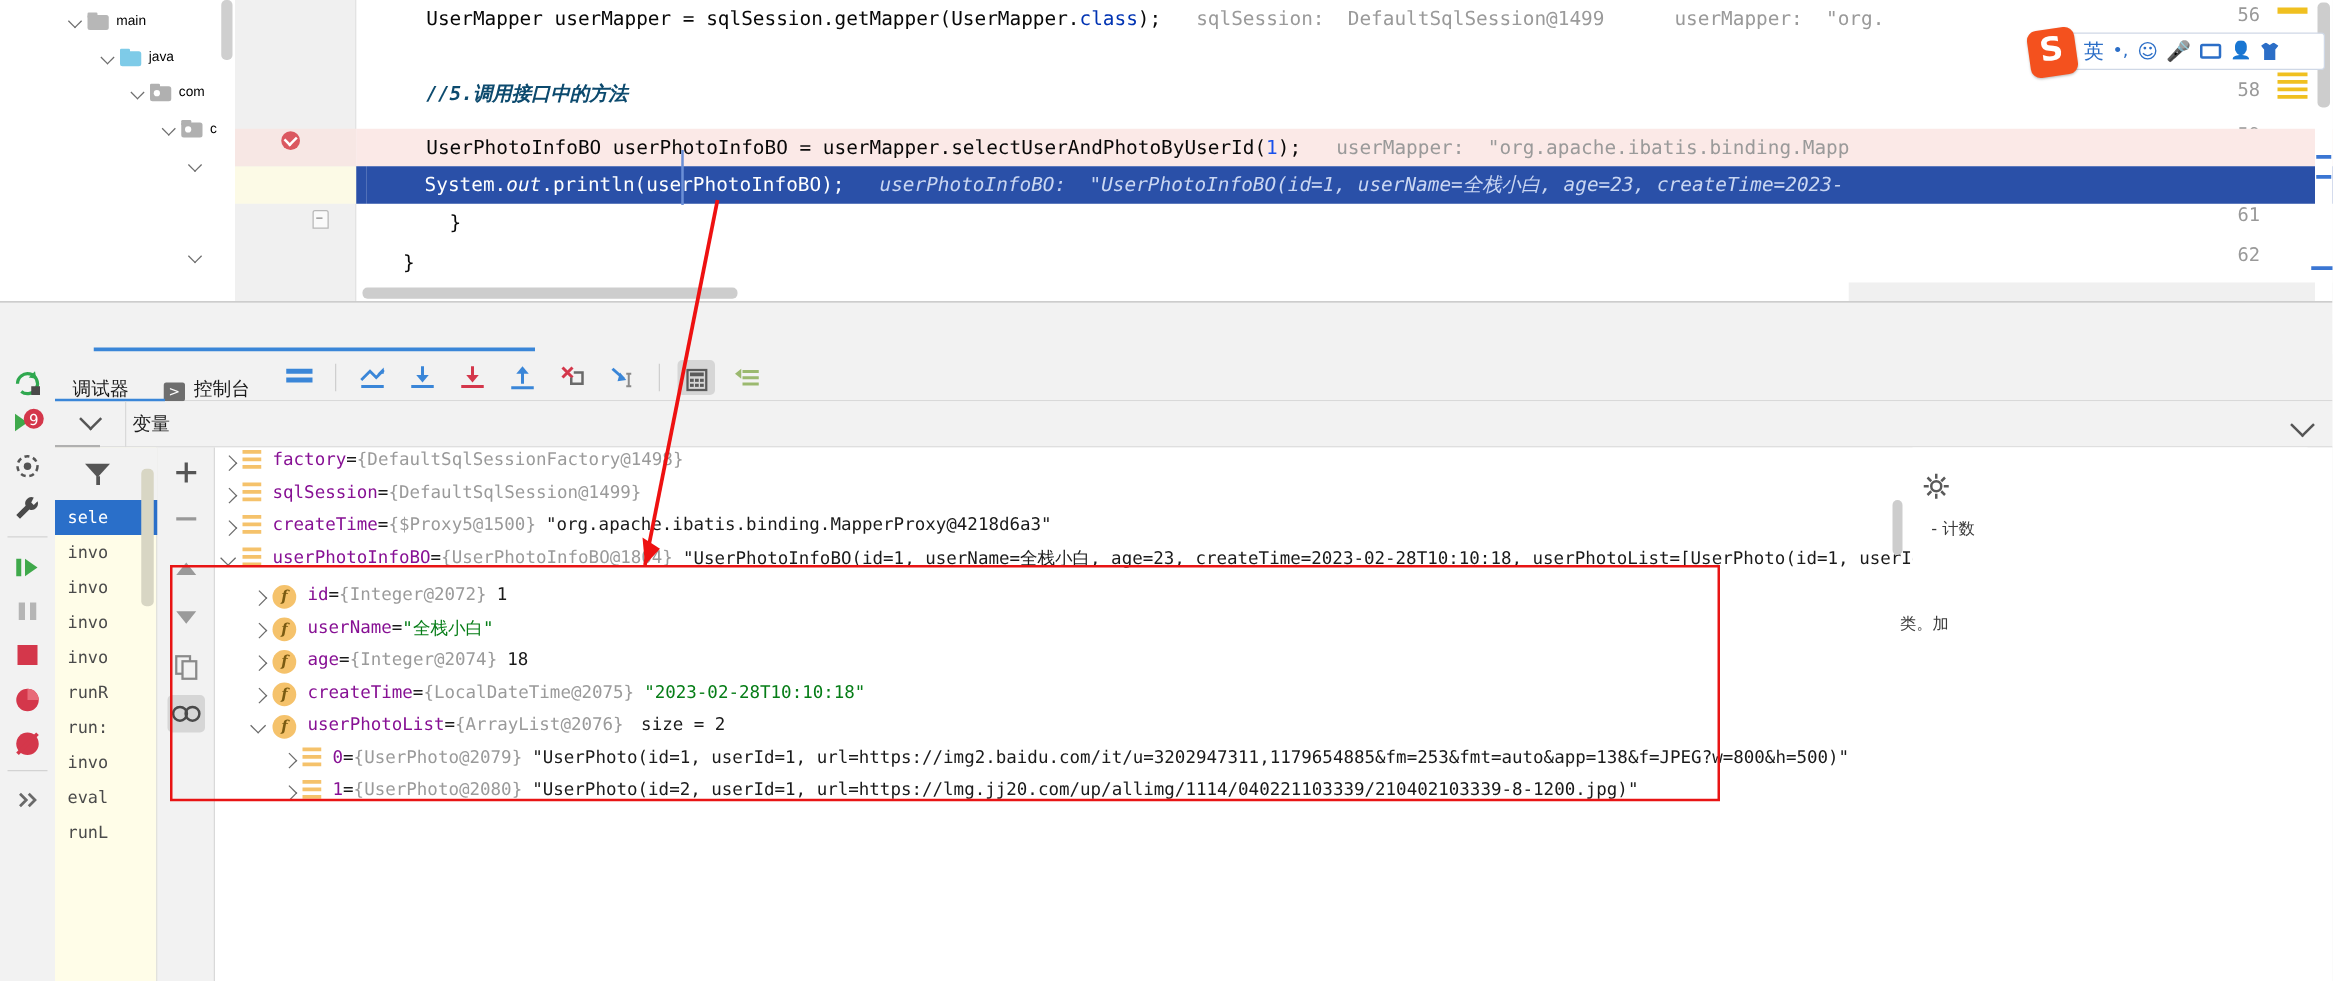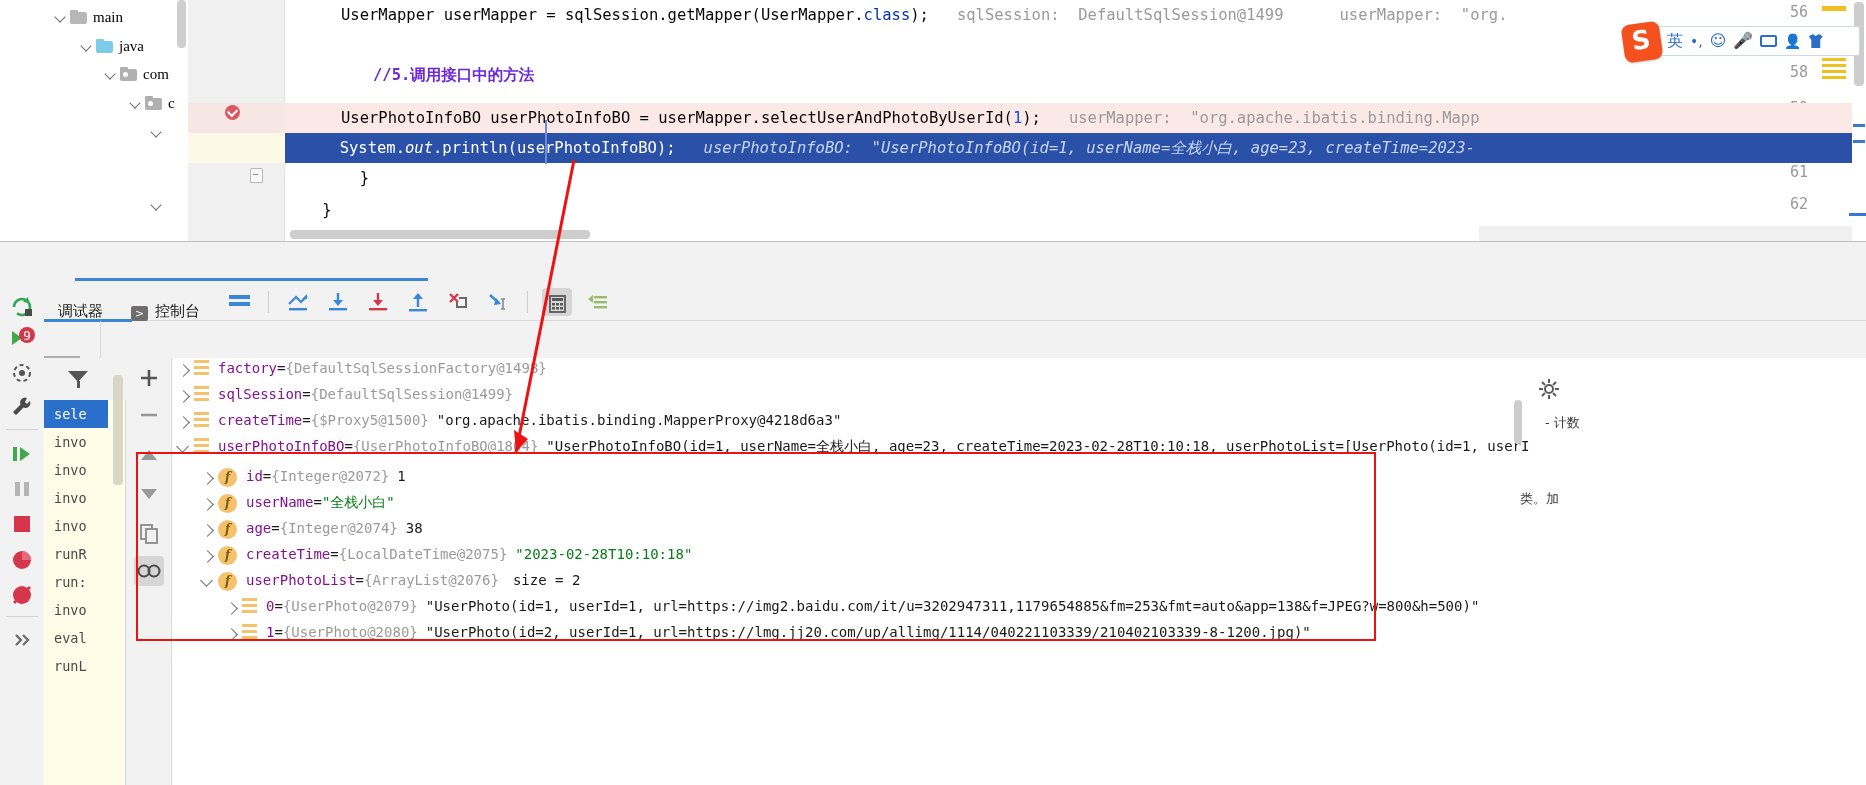--- a/index.html
+++ b/index.html
@@ -10,21 +10,21 @@
     overflow: hidden;
   }
   .app { position: relative; width: 1866px; height: 785px; background:#fff; }
 
   
   .editor-area { position:absolute; left:0; top:0; width:1866px; height:241px; background:#ffffff; }
 
   
   .proj-tree { position:absolute; left:0; top:0; width:232px; height:241px; background:#ffffff; }
   .tree-row { position:absolute; height:30px; display:flex; align-items:center; white-space:nowrap;
-              font-size:15px; color:#000; font-family:Liberation Serif, serif; }
+              font-size:11px; color:#000; font-family:Liberation Sans, sans-serif; }
   .chev { width:18px; height:18px; display:inline-block; position:relative; flex:none; }
   .chev:before{ content:""; position:absolute; left:4px; top:5px; width:7px; height:7px;
       border-right:1.6px solid #6e6e6e; border-bottom:1.6px solid #6e6e6e; transform:rotate(45deg); }
   .folder { width:17px; height:14px; flex:none; margin-right:6px; position:relative; }
   .folder:before{ content:""; position:absolute; left:0; top:2px; width:17px; height:12px; border-radius:1px 2px 2px 2px; background:#a6a6a6; }
   .folder:after{ content:""; position:absolute; left:0; top:0px; width:8px; height:4px; border-radius:1px 1px 0 0; background:#a6a6a6; }
   .folder.blue:before{ background:#7ecbe8; } .folder.blue:after{ background:#7ecbe8; }
   .folder.mod:before{ background:#b7b7b7; } .folder.mod:after{ background:#b7b7b7; }
   .folder.pkg:before{ background:#b0b0b0; }
   .folder.pkg:after{ background:#b0b0b0; }
@@ -48,21 +48,21 @@
 
   .code-line { position:absolute; left:285px; right:0; height:30px; white-space:pre;
                font-family:"DejaVu Sans Mono","Liberation Mono",monospace; font-size:15.5px;
                line-height:30px; color:#080808; overflow:hidden; }
   .hl-exec { background:#fbe9e7; }
   .hl-sel  { background:#2a50a8; color:#ffffff; }
   .exec-bar { position:absolute; left:285px; width:8px; height:30px; background:#2a50a8; }
   .cur-caret { position:absolute; width:1.5px; background:#2a50a8; }
   .kw  { color:#0033b3; }
   .num { color:#1750eb; }
-  .cmt { color:#6d28d9; font-weight:bold;margin-left:32px; }
+  .cmt { color:#0c4a6e; font-style:italic; font-weight:bold; }
   .ital{ font-style:italic; }
   .hint{ color:#9a9a9a; }
   .hint-w{ color:#c9d6f2; font-style:italic; }
 
   
   .ed-right-rail { position:absolute; right:0; top:0; width:14px; height:241px; background:#ffffff; }
   .ed-thumb { position:absolute; right:2px; top:2px; width:10px; height:84px; background:#cdcdcd; border-radius:4px;}
   .ed-mark-blue { position:absolute; right:1px; width:12px; height:3px; background:#3a76d3; }
 
   
@@ -140,21 +140,21 @@
   .grey-underline { position:absolute; left:44px; top:115px; width:36px; height:3px; background:#b0b0b0; }
 
   
   .frames-col { position:absolute; left:44px; top:117px; width:82px; height:427px; background:#fffde8;
                 border-right:1px solid #d9d9d9; overflow:hidden; }
   .frame-filter { position:absolute; left:44px; top:117px; width:82px; height:42px; background:#f2f2f2; }
   .filter-ico { position:absolute; left:24px; top:13px; width:20px; height:17px; }
   .filter-ico:after{ content:""; position:absolute; left:0; top:0; width:0; height:0;
      border-left:10px solid transparent; border-right:10px solid transparent; border-top:11px solid #555;}
   .filter-ico:before{ content:""; position:absolute; left:8.5px; top:10px; width:3px; height:7px; background:#555;}
-  .frame-row { position:absolute; left:44px; width:64px; height:28px; line-height:28px; padding-left:10px;
+  .frame-row { position:absolute; left:44px; width:82px; height:28px; line-height:28px; padding-left:10px;
                font-size:13.5px; color:#4a4a4a; font-family:"DejaVu Sans Mono","Liberation Mono",monospace;
                white-space:nowrap; overflow:hidden; }
   .frame-row.sel { background:#2a6fc9; color:#ffffff; }
   .frames-scroll { position:absolute; left:113px; top:134px; width:10px; height:110px; background:#d8d6c4; border-radius:4px;}
 
   
   .step-col { position:absolute; left:126px; top:117px; width:46px; height:427px; background:#f2f2f2;
               border-right:1px solid #d9d9d9; }
   .step-btn { position:absolute; left:8px; width:30px; height:30px; }
   .step-btn.active { background:#d6d6d6; border-radius:4px; }
@@ -438,20 +438,25 @@
         <svg width="30" height="28" viewBox="0 0 30 28">
             <path d="M6 11l5-4v8z" fill="#9bb96f"></path>
             <rect x="12" y="8" width="13" height="2.4" fill="#9bb96f"></rect>
             <rect x="12" y="13" width="13" height="2.4" fill="#9bb96f"></rect>
             <rect x="12" y="18" width="13" height="2.4" fill="#9bb96f"></rect>
           </svg>
       </div>
     </div>
 
     <div class="blue-underline2"></div>
+    <div class="vars-header">
+      <span class="vars-chev"></span>
+      <span class="vars-title">变量</span>
+      <span class="vars-collapse-all"></span>
+    </div>
     <div class="vars-hdr-divider"></div>
     <div class="grey-underline"></div>
 
     <div class="frames-col"></div>
     <div class="frame-filter">
       <span class="filter-ico"></span>
     </div>
     <div class="frame-row sel" style="top:159px;">sele</div>
     <div class="frame-row" style="top:187px;">invo</div>
     <div class="frame-row" style="top:215px;">invo</div>
@@ -568,21 +573,21 @@
         <span class="v-eq"> = </span>
         <span class="v-str">"全栈小白"</span>
       </div>
 
       <div class="var-row" style="top:162px; padding-left:24px;">
         <span class="arrow"></span>
         <span class="f-ico">f</span>
         <span class="v-name">age</span>
         <span class="v-eq"> = </span>
         <span class="v-ref">{Integer@2074}</span>
-        <span class="v-num" style="margin-left:8px;">38</span>
+        <span class="v-num" style="margin-left:8px;">18</span>
       </div>
 
       <div class="var-row" style="top:188px; padding-left:24px;">
         <span class="arrow"></span>
         <span class="f-ico">f</span>
         <span class="v-name">createTime</span>
         <span class="v-eq"> = </span>
         <span class="v-ref">{LocalDateTime@2075}</span>
         <span class="v-str" style="margin-left:8px;">"2023-02-28T10:10:18"</span>
       </div>

